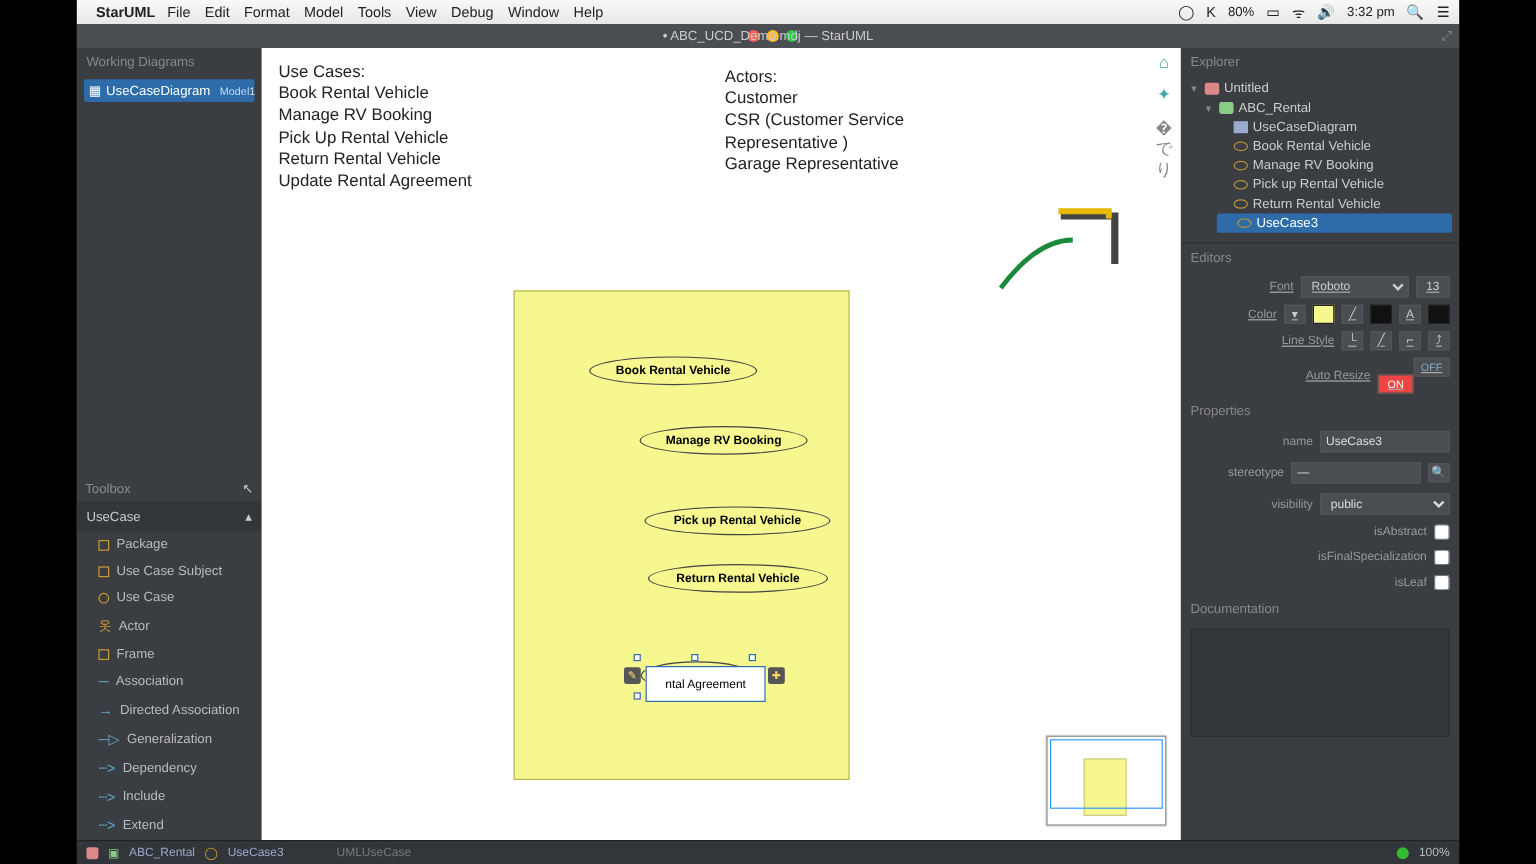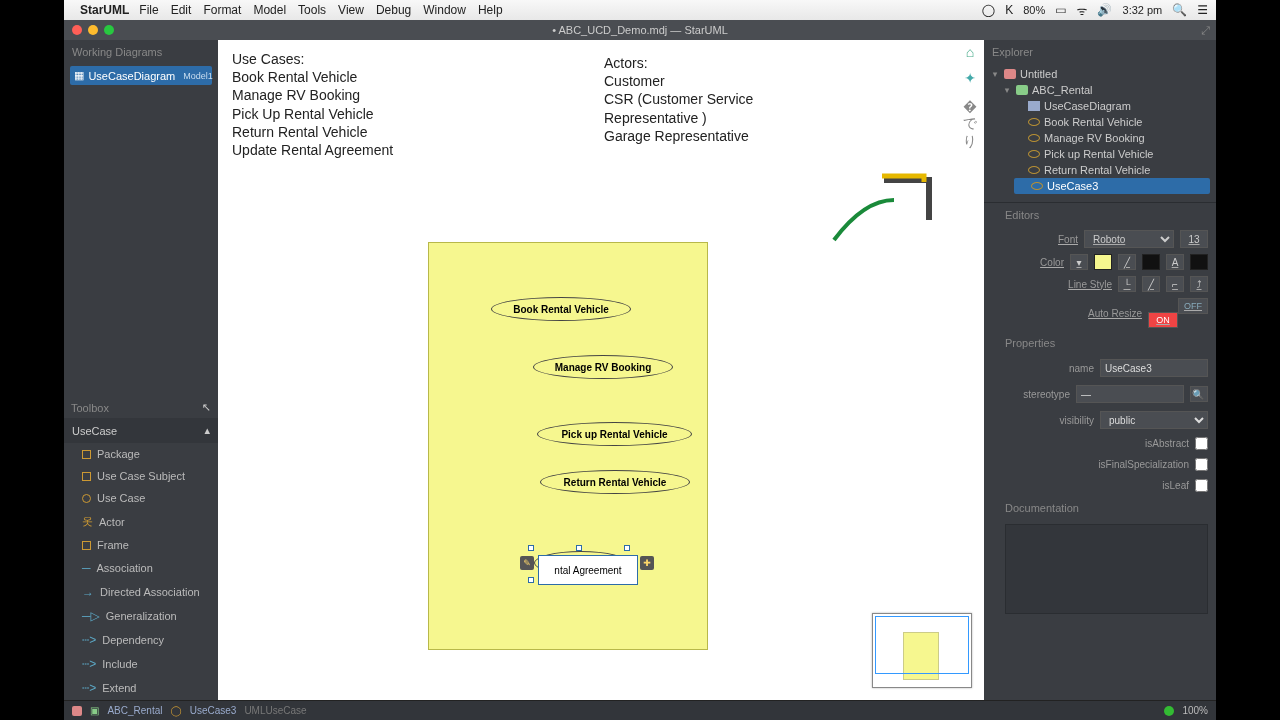--- a/index.html
+++ b/index.html
@@ -8,21 +8,21 @@
 
 .menubar { position: absolute; top: 0; left: 64px; right: 64px; height: 20px; background: linear-gradient(#f8f8f8,#e8e8e8); display: flex; align-items: center; font-size: 12px; color: #222; padding: 0 8px; }
 .menubar .apple { font-size: 13px; margin-right: 8px; }
 .menubar .appname { font-weight: bold; margin-right: 10px; }
 .menubar .menu-item { margin-right: 12px; }
 .menubar .right { margin-left: auto; display: flex; align-items: center; gap: 10px; font-size: 11px; }
 .menubar .right .ico { font-size: 12px; }
 
 
 .window { position: absolute; top: 20px; left: 64px; right: 64px; bottom: 0; background: #3a3d42; display: flex; flex-direction: column; }
-.titlebar { height: 20px; background: #4a4d52; display: flex; align-items: center; position: relative; }
+.titlebar { height: 20px; background: #4a4d52; display: flex; align-items: center; position: relative; justify-content: center; }
 .traffic { display: flex; gap: 6px; margin-left: 8px; }
 .traffic .dot { width: 10px; height: 10px; border-radius: 50%; }
 .dot.red { background:#ff5f57;} .dot.yel{background:#febc2e;} .dot.grn{background:#28c840;}
 .titlebar .title { position:absolute; left:0; right:0; text-align:center; color:#ccc; font-size:11px; pointer-events:none;}
 .expand-icon { position:absolute; right:6px; color:#888; font-size:11px;}
 
 .body { flex:1; display:flex; min-height:0; }
 
 
 .leftcol { width:154px; background:#3a3d42; color:#aaa; display:flex; flex-direction:column; font-size:11px; }
@@ -70,40 +70,40 @@
 .tree-row { display:flex; align-items:center; gap:4px; padding:2px 0 2px 0; color:#ccc; cursor:pointer;}
 .tree-row.sel { background:#2d6ca8; color:#fff; border-radius:2px; padding:2px 3px;}
 .tree-row .tw { color:#888; font-size:9px; width:10px; text-align:center;}
 .tree-row .ic { width:12px; height:10px; display:inline-block;}
 .ic.pkg{background:#d88;border-radius:2px;}
 .ic.mdl{background:#8c8;border-radius:2px;}
 .ic.diag{background:#9ac;}
 .ic.uc{width:12px;height:8px;border:1px solid #b89034;border-radius:50%;}
 .indent1{margin-left:12px;} .indent2{margin-left:24px;}
 
-.editors { border-top:1px solid #2a2d31;padding-left:13px; }
+.editors { border-top:1px solid #2a2d31; }
 .ed-row { display:flex; align-items:center; padding:3px 8px; gap:6px;text-decoration:underline;}
 .ed-label { flex:1; text-align:right; color:#999; font-size:10px;}
 .ed-select { width:90px; height:18px; background:#4a4d52; border:1px solid #555; color:#ccc; font-size:10px; padding:0 4px;}
 .ed-num { width:28px; height:18px; background:#4a4d52; border:1px solid #555; color:#ccc; font-size:10px; text-align:center;}
 .swatch { width:18px; height:16px; border:1px solid #222; display:inline-block; vertical-align:middle;}
 .sw-yel{background:#f6f78f;} .sw-blk{background:#111;}
 .mini-ico { width:18px; height:16px; background:#4a4d52; border:1px solid #555; display:inline-flex; align-items:center; justify-content:center; font-size:10px; color:#ccc;}
 .toggle { display:flex; }
 .toggle .seg { width:30px; height:16px; font-size:9px; display:flex; align-items:center; justify-content:center; border:1px solid #555;}
 .seg.on{background:#ef4444;color:#fff;margin-top:14px;} .seg.off{background:#4a4d52;color:#8ab;}
 .prop-row { display:flex; align-items:center; padding:4px 8px; gap:6px;}
 .prop-row .plabel{ flex:1; text-align:right; color:#999; font-size:10px;}
 .prop-input { width:108px; height:18px; background:#4a4d52; border:1px solid #555; color:#ddd; font-size:10px; padding:0 4px;}
 .doc-area { margin:4px 8px 8px 8px; height:90px; background:#33363b; border:1px solid #2a2d31;}
 
 
 .statusbar { height:20px; background:#32353a; border-top:1px solid #222; display:flex; align-items:center; font-size:10px; color:#bbb; padding:0 8px; gap:8px;}
 .statusbar .crumb{ color:#9ac; }
-.statusbar .dim { color:#777; }
+.statusbar .dim { color:#777;margin-left:36px; }
 .statusbar .spacer{flex:1;}
 .statusbar .ok{ width:10px;height:10px;background:#3b3;border-radius:50%;}
 </style>
 </head>
 <body>
 
 <div class="menubar">
   <span class="apple"></span>
   <span class="appname">StarUML</span>
   <span class="menu-item">File</span>

